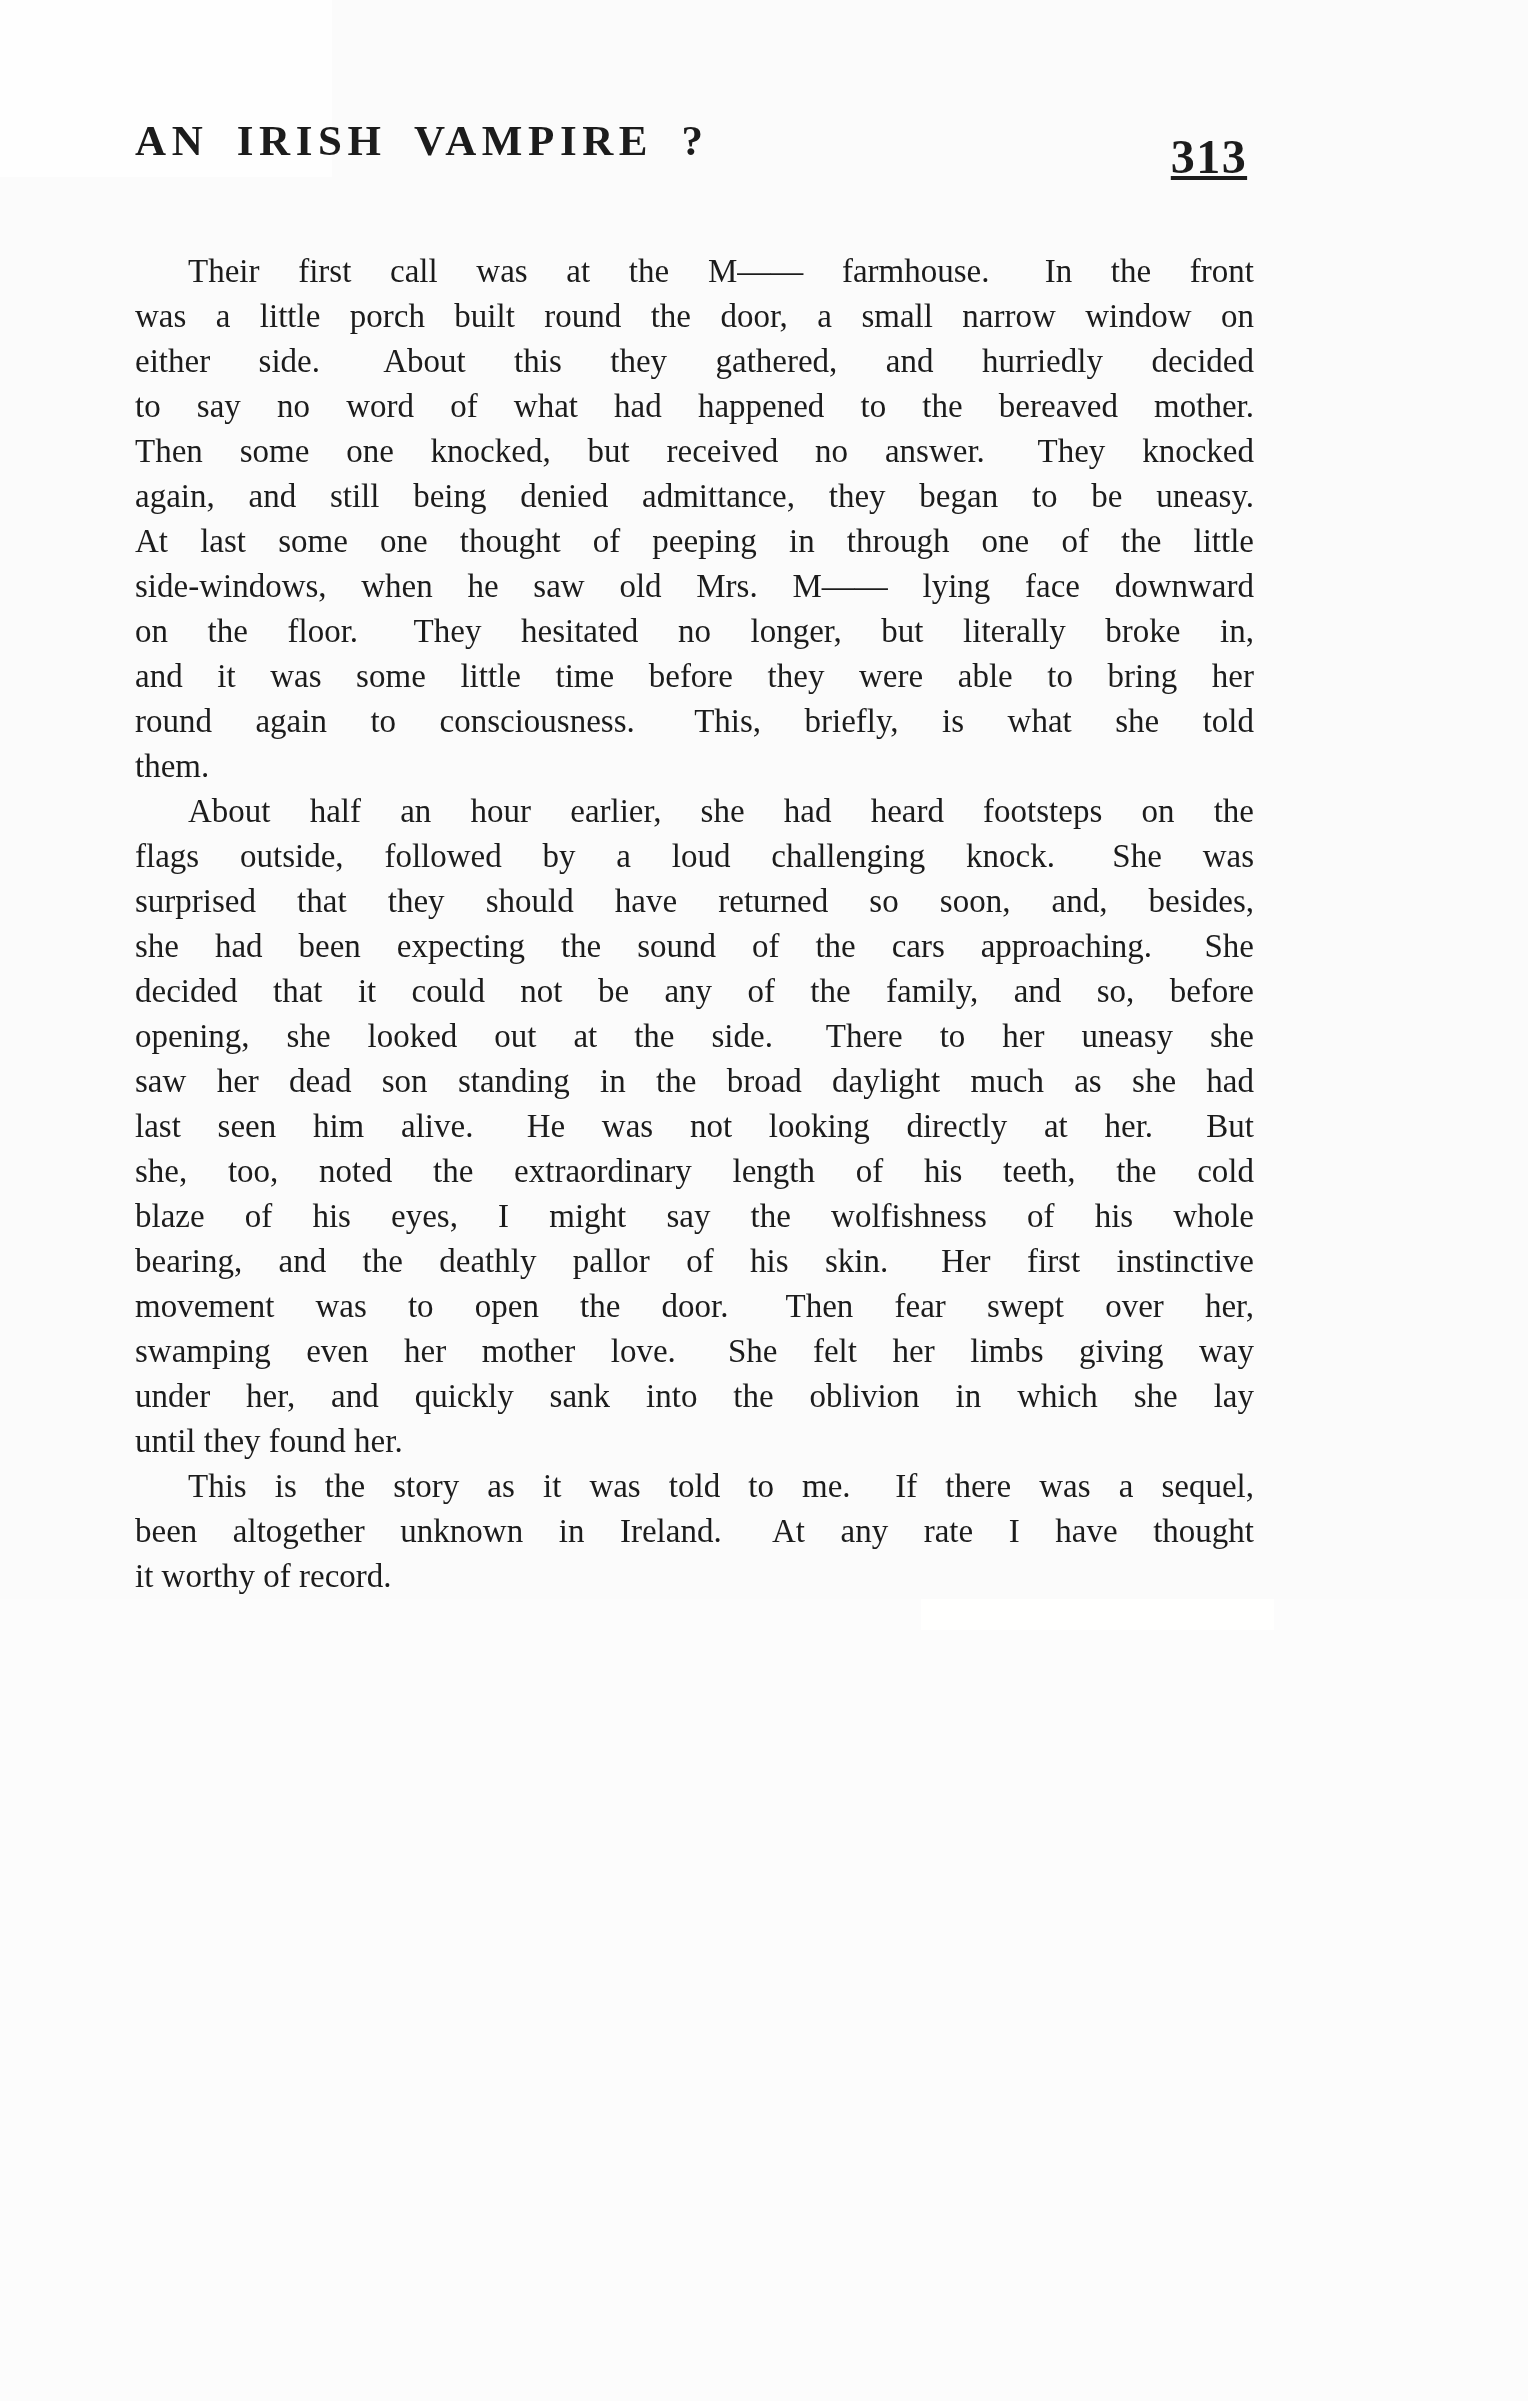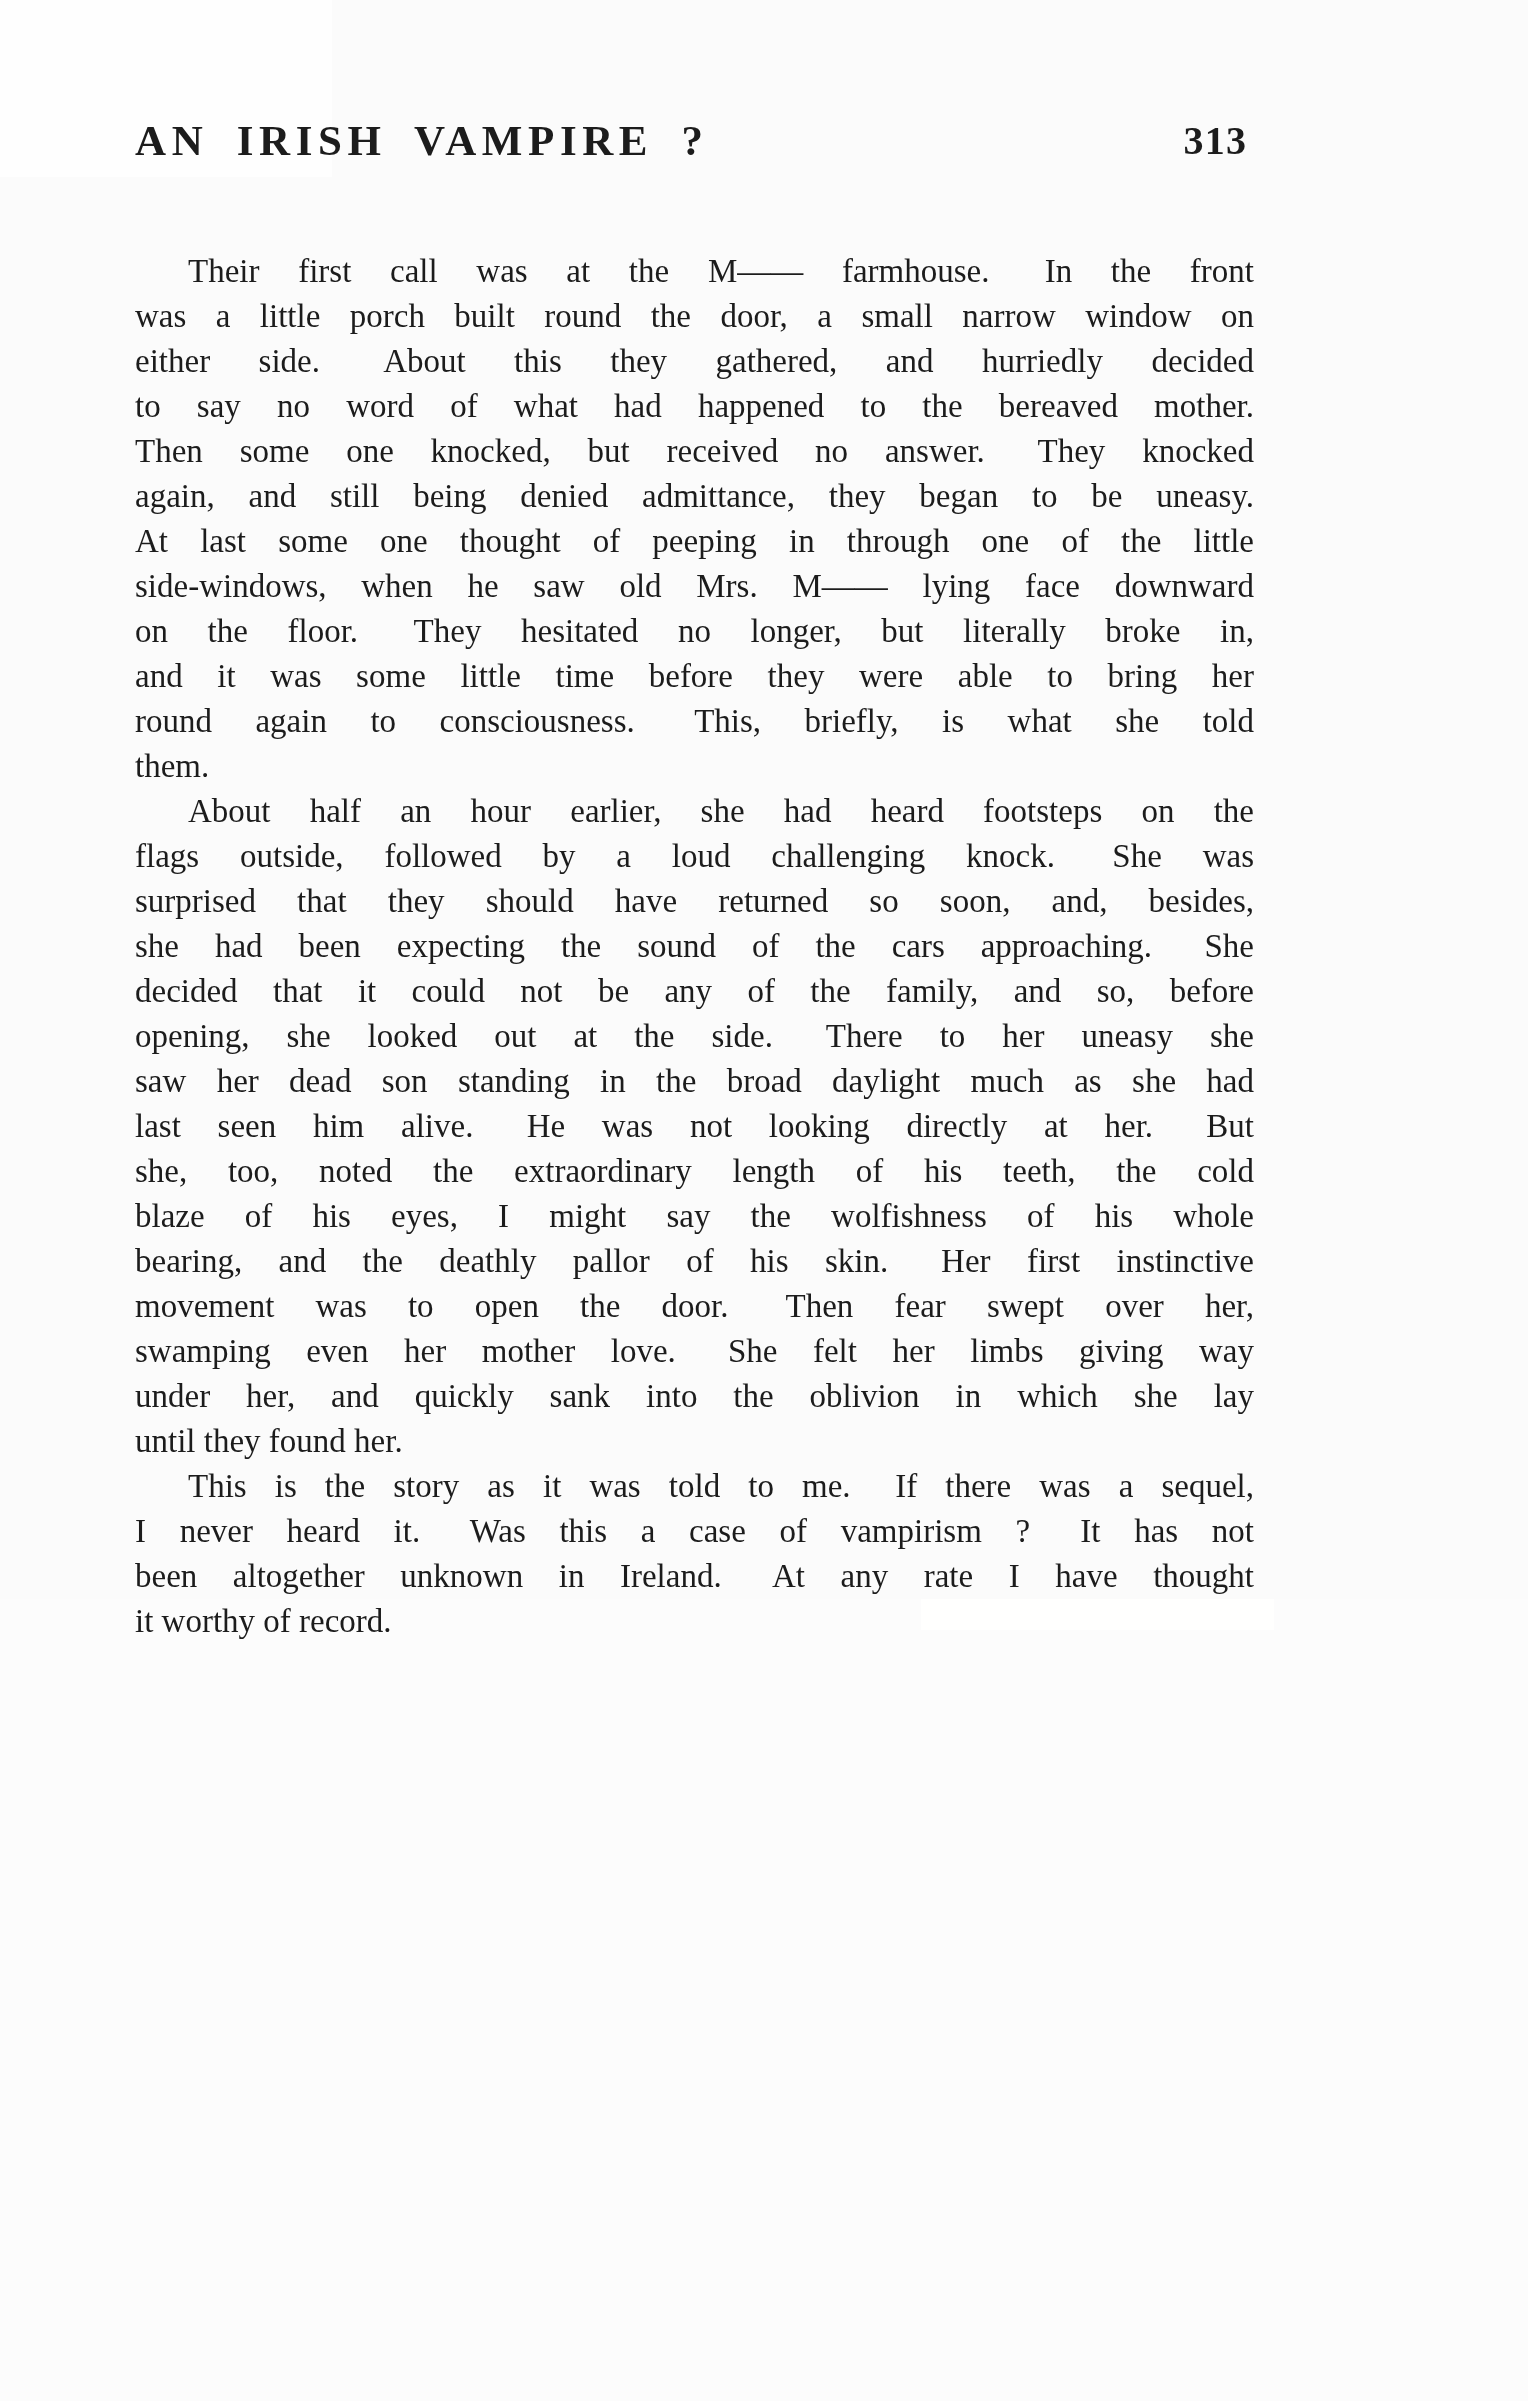--- a/index.html
+++ b/index.html
@@ -41,25 +41,26 @@
     font-size: 43px;
     font-weight: 700;
     line-height: 53px;
     letter-spacing: 0.13em;
     word-spacing: 0.28em;
     white-space: nowrap;
   }
   .page-num {
     position: absolute;
     right: 6.9px;
-    top: 0;
-    font-size: 40px;
+    top: 16px;
+    font-size: 48px;
     font-weight: 700;
     line-height: 53px;
     letter-spacing: 0.03em;
+    text-decoration: underline;
   }
   .page-body {
     margin-top: 82px;
     font-size: 33px;
   }
   .paragraph { margin: 0; }
   .line {
     height: 45px;
     line-height: 45px;
     text-align: justify;
@@ -110,20 +111,19 @@
           <div class="line">she, too, noted the extraordinary length of his teeth, the cold</div>
           <div class="line">blaze of his eyes, I might say the wolfishness of his whole</div>
           <div class="line">bearing, and the deathly pallor of his skin.  Her first instinctive</div>
           <div class="line">movement was to open the door.  Then fear swept over her,</div>
           <div class="line">swamping even her mother love.  She felt her limbs giving way</div>
           <div class="line">under her, and quickly sank into the oblivion in which she lay</div>
           <div class="line par-end">until they found her.</div>
         </div>
         <div class="paragraph">
           <div class="line indent">This is the story as it was told to me.  If there was a sequel,</div>
-          <div class="line">I never heard it.  Was this a case of vampirism ?  It has not</div>
           <div class="line">been altogether unknown in Ireland.  At any rate I have thought</div>
           <div class="line par-end">it worthy of record.</div>
         </div>
       </div>
   </div>
 </div>
 
 
 </body></html>

